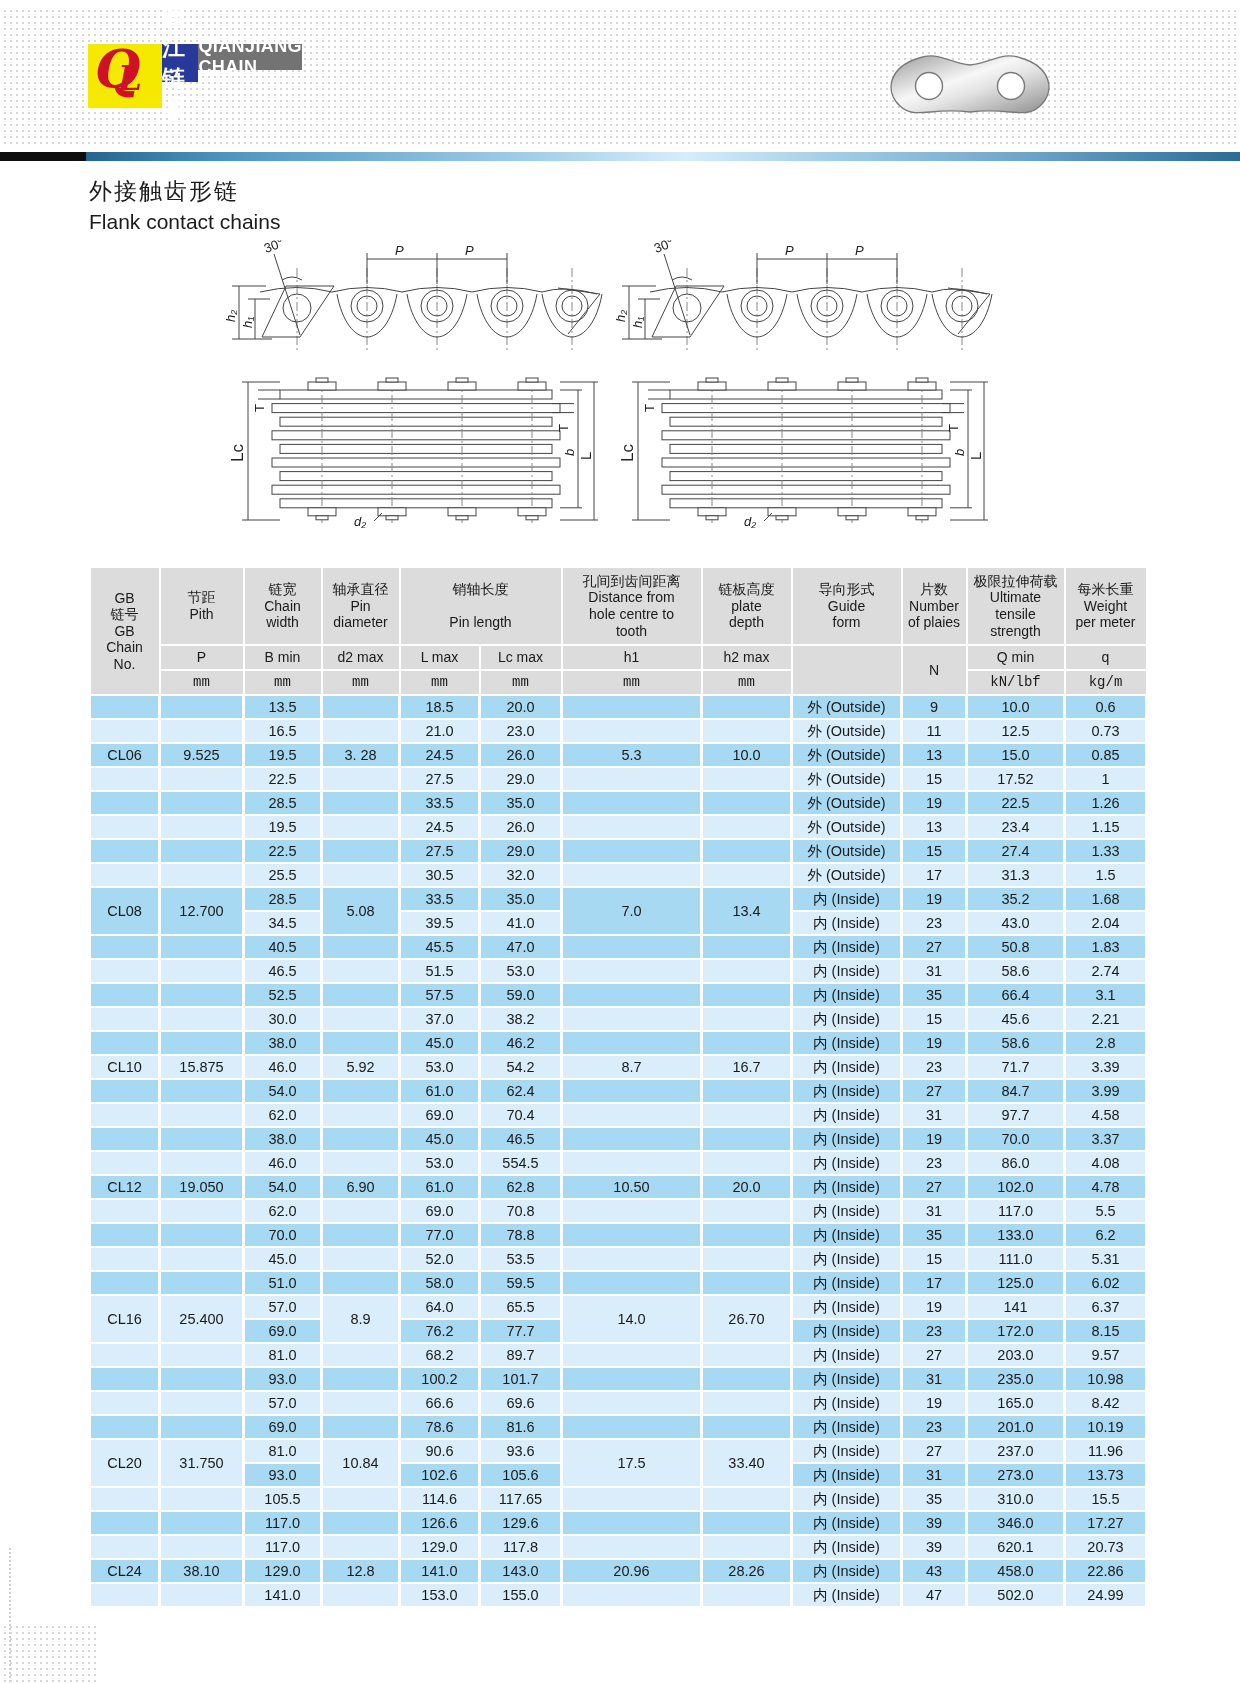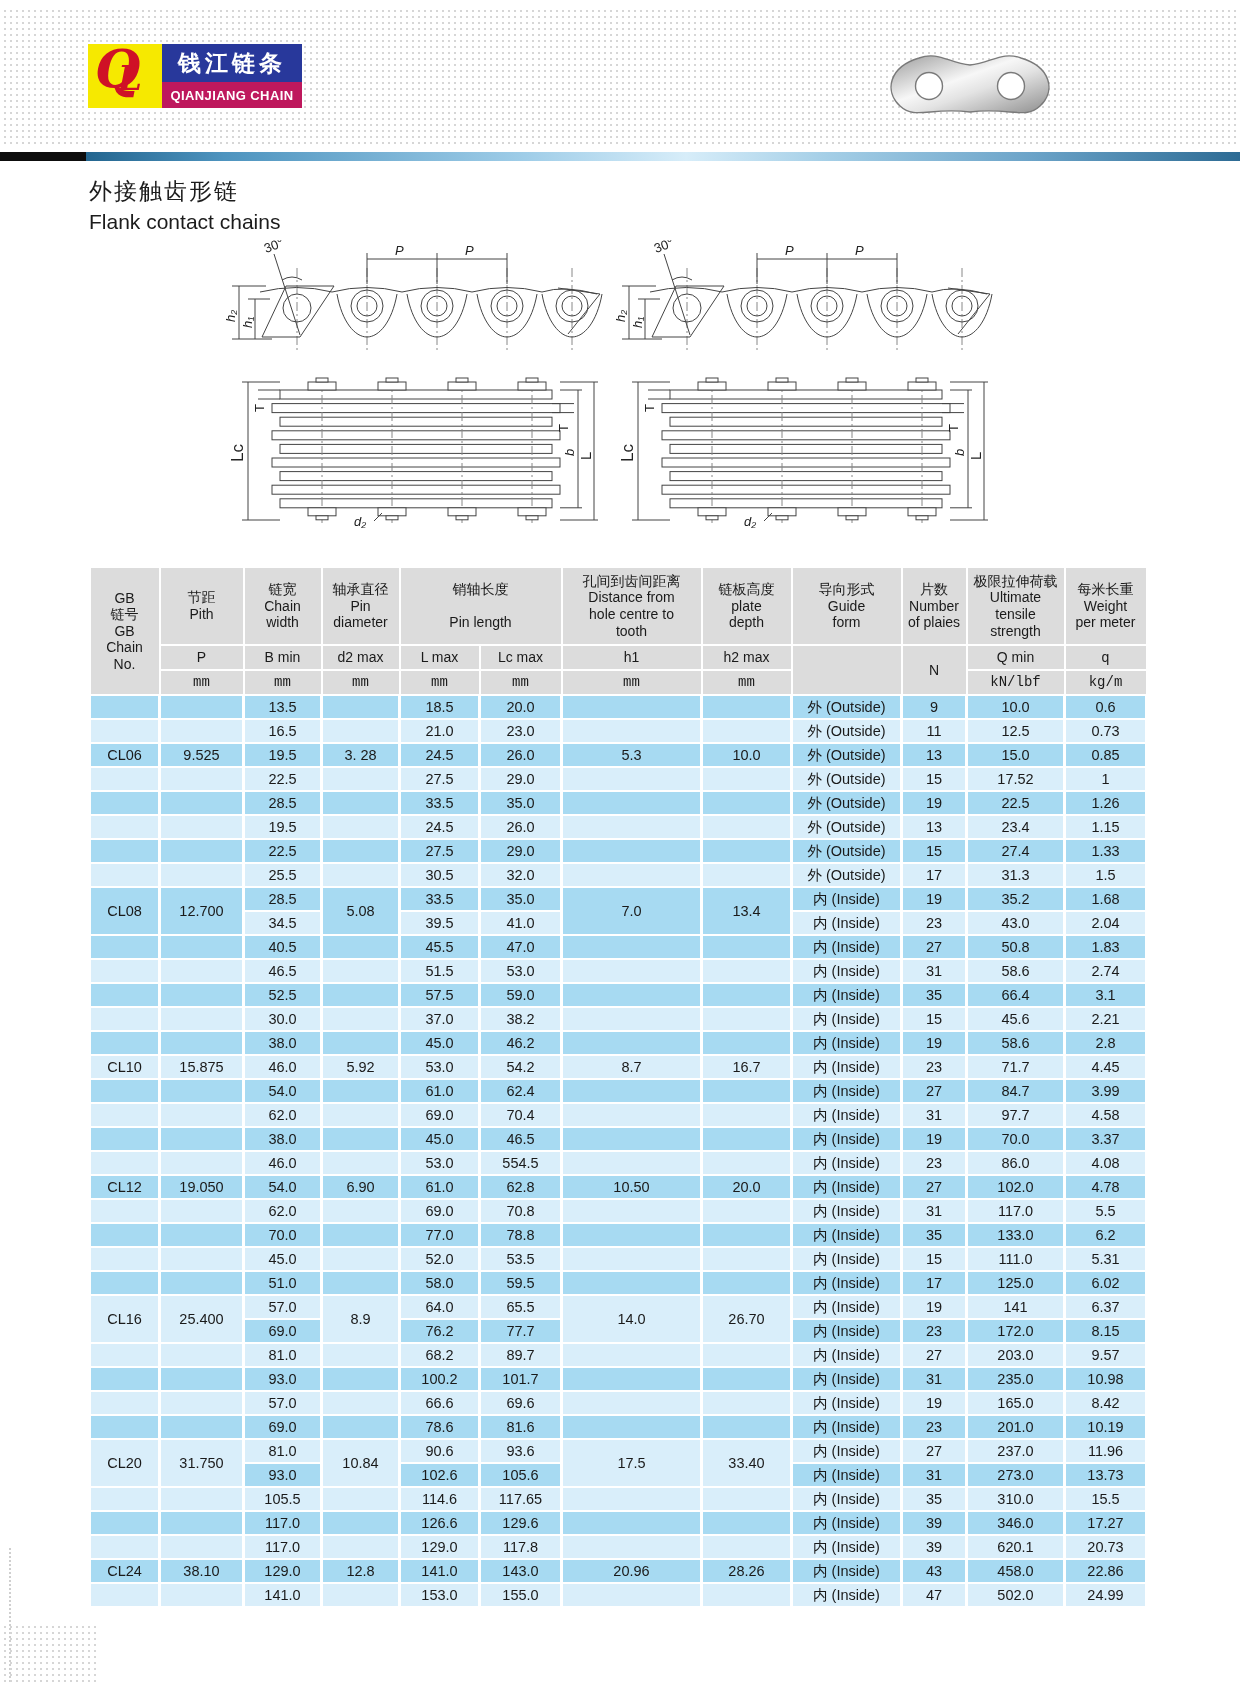--- a/index.html
+++ b/index.html
@@ -27,27 +27,27 @@
     background:linear-gradient(90deg,#23658f 0%,#4e94bf 12%,#9fcde8 38%,#d7edf9 52%,#a5cfe7 64%,#6ba3c8 82%,#2d6b94 100%);
   }
   
   .logo { position:absolute; left:88px; top:44px; display:flex; }
   .logo-mono {
     width:74px; height:64px; background:#f6e900; position:relative;
     font-family:"DejaVu Serif","Liberation Serif",serif; color:#cf1126; overflow:hidden;
   }
   .logo-mono .q { position:absolute; left:7px; top:-6px; font-size:52px; font-weight:bold; font-style:italic; }
   .logo-mono .l { position:absolute; left:30px; top:14px; font-size:34px; font-weight:bold; font-style:italic; }
-  .logo-text { width:140px; height:64px; display:flex; flex-direction:column; }
+  .logo-text { width:140px; height:64px; display:flex; flex-direction:row; }
   .logo-cn {
     height:38px; background:#28389b; color:#fff; font-size:23px; font-weight:bold;
     letter-spacing:4px; display:flex; align-items:center; justify-content:center;
   }
   .logo-en {
-    height:26px; background:#be185d; color:#fff; font-size:13px; font-weight:bold;
+    height:26px; background:#737373; color:#fff; font-size:18px; font-weight:bold;
     display:flex; align-items:center; justify-content:center; letter-spacing:.4px;
   }
   
   .plate-gfx { position:absolute; left:872px; top:48px; }
   
   .title-cn { position:absolute; left:89px; top:176px; font-size:23px; letter-spacing:2px; color:#1c1c1c; }
   .title-en { position:absolute; left:89px; top:210px; font-size:21px; color:#1c1c1c;text-align:right; }
   
   .diagram { position:absolute; top:240px; }
   .diagram.d1 { left:222px; }
@@ -628,21 +628,21 @@
         <td>15.875</td>
         <td>46.0</td>
         <td>5.92</td>
         <td>53.0</td>
         <td>54.2</td>
         <td>8.7</td>
         <td>16.7</td>
         <td class="guide">内  (Inside)</td>
         <td>23</td>
         <td>71.7</td>
-        <td>4.45</td>
+        <td>3.39</td>
       </tr>
       <tr class="dark">
         <td></td>
         <td></td>
         <td>54.0</td>
         <td></td>
         <td>61.0</td>
         <td>62.4</td>
         <td></td>
         <td></td>

